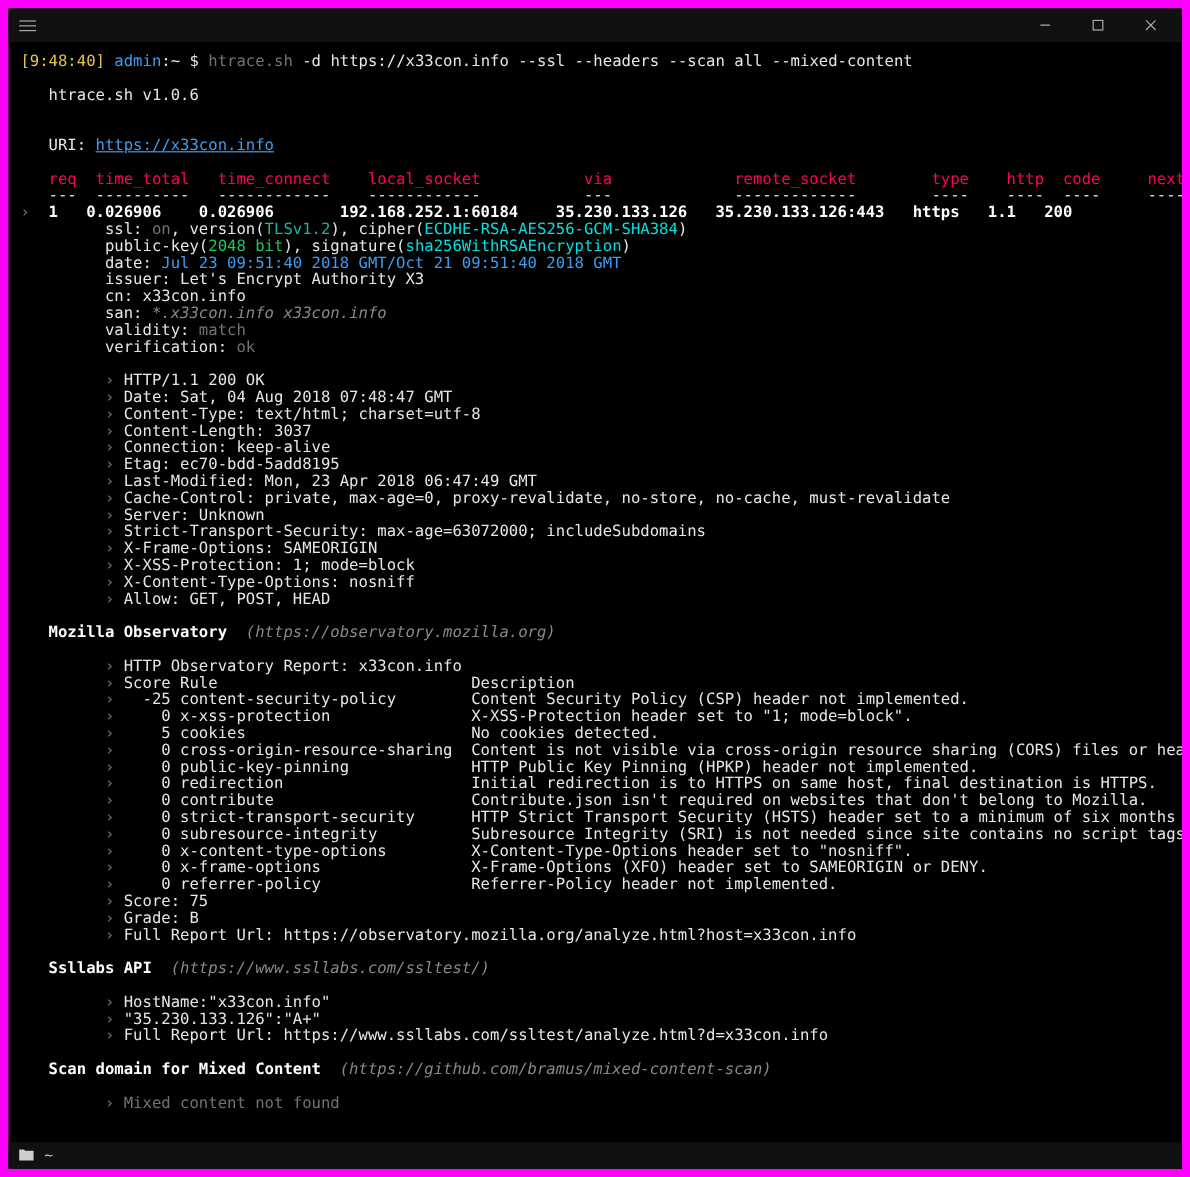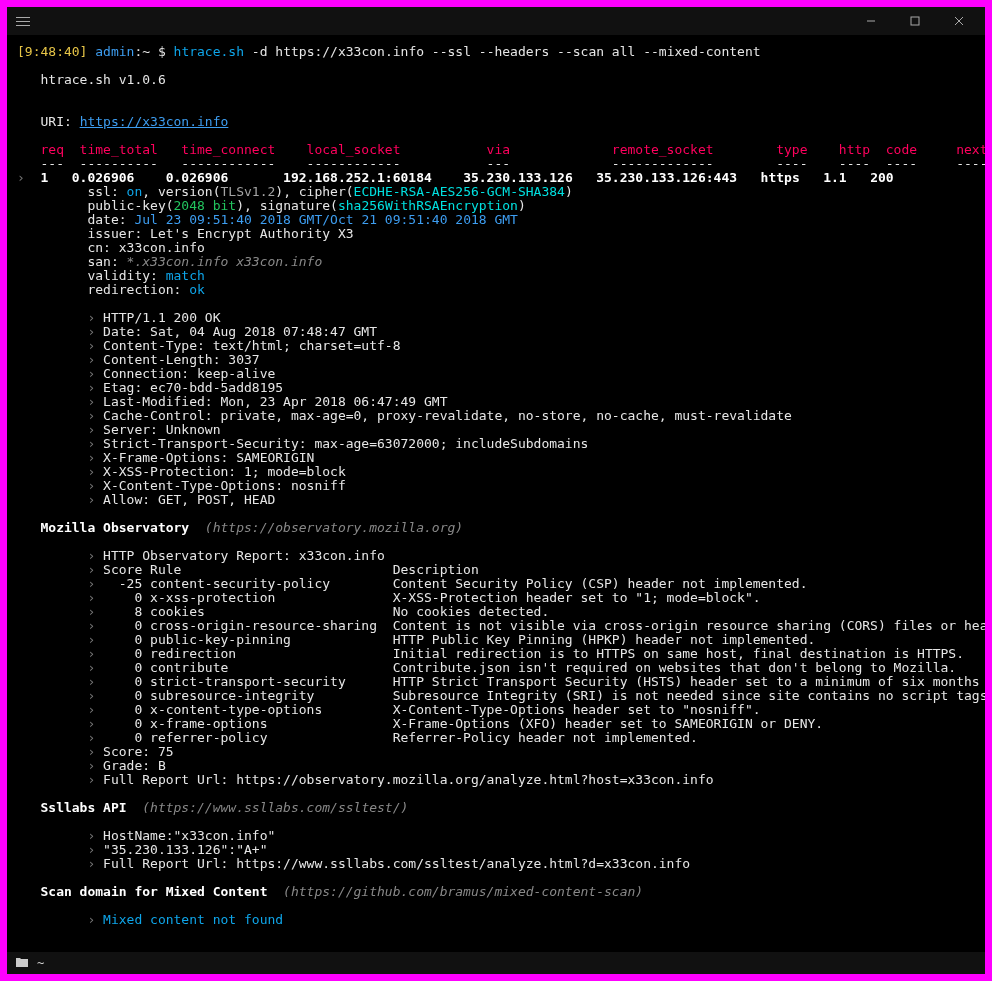--- a/index.html
+++ b/index.html
@@ -59,23 +59,23 @@
     gap: 8px;
     font-size: 12px;
   }
   .statusbar .folder-icon { display:inline-block; }
   .c-white  { color: #e6e6e6; }
   .c-bold   { color: #fff; font-weight: bold; }
   .c-blue   { color: #3d9df0; text-align: center; }
   .c-cyan   { color: #00e0e0; text-align: center; }
   .c-red    { color: #ff005d; }
   .c-yellow { color: #e7c547; }
-  .c-green  { color: #0ea5e9; }
+  .c-green  { color: #737373; }
   .c-greend { color: #22c55e; }
-  .c-mag    { color: #a3a3a3; margin-top: 44px; }
+  .c-mag    { color: #14b8a6; margin-top: 44px; }
   .c-gray   { color: #888; font-style: italic; }
   .underline { text-decoration: underline; }
   .chev { color: #777; }
 </style>
 </head>
 <body>
 
 <div class="window">
 
   <div class="titlebar">
@@ -116,21 +116,21 @@
 <span class="c-red">   req  time_total   time_connect    local_socket           via             remote_socket        type    http  code     next_hop</span>
 <span class="c-white">   ---  ----------   ------------    ------------           ---             -------------        ----    ----  ----     --------</span>
 <span class="chev">›</span><span class="c-bold">  1</span><span class="c-bold">   0.026906</span><span class="c-bold">    0.026906</span><span class="c-bold">       192.168.252.1:60184</span><span class="c-bold">    35.230.133.126</span><span class="c-bold">   35.230.133.126:443</span><span class="c-bold">   https</span><span class="c-bold">   1.1</span><span class="c-bold">   200</span>
 <span class="c-white">         ssl: </span><span class="c-green">on</span><span class="c-white">, version(</span><span class="c-mag">TLSv1.2</span><span class="c-white">), cipher(</span><span class="c-cyan">ECDHE-RSA-AES256-GCM-SHA384</span><span class="c-white">)</span>
 <span class="c-white">         public-key(</span><span class="c-greend">2048 bit</span><span class="c-white">), signature(</span><span class="c-cyan">sha256WithRSAEncryption</span><span class="c-white">)</span>
 <span class="c-white">         date: </span><span class="c-blue">Jul 23 09:51:40 2018 GMT/Oct 21 09:51:40 2018 GMT</span>
 <span class="c-white">         issuer: Let's Encrypt Authority X3</span>
 <span class="c-white">         cn: x33con.info</span>
 <span class="c-white">         san: </span><span class="c-gray">*.x33con.info x33con.info</span>
 <span class="c-white">         validity: </span><span class="c-green">match</span>
-<span class="c-white">         redirection: </span><span class="c-green">ok</span>
+<span class="c-white">         verification: </span><span class="c-green">ok</span>
 
 <span id="headers-block"><span class="chev">         › </span><span class="c-white">HTTP/1.1 200 OK</span>
 <span class="chev">         › </span><span class="c-white">Date: Sat, 04 Aug 2018 07:48:47 GMT</span>
 <span class="chev">         › </span><span class="c-white">Content-Type: text/html; charset=utf-8</span>
 <span class="chev">         › </span><span class="c-white">Content-Length: 3037</span>
 <span class="chev">         › </span><span class="c-white">Connection: keep-alive</span>
 <span class="chev">         › </span><span class="c-white">Etag: ec70-bdd-5add8195</span>
 <span class="chev">         › </span><span class="c-white">Last-Modified: Mon, 23 Apr 2018 06:47:49 GMT</span>
 <span class="chev">         › </span><span class="c-white">Cache-Control: private, max-age=0, proxy-revalidate, no-store, no-cache, must-revalidate</span>
 <span class="chev">         › </span><span class="c-white">Server: Unknown</span>
@@ -139,21 +139,21 @@
 <span class="chev">         › </span><span class="c-white">X-XSS-Protection: 1; mode=block</span>
 <span class="chev">         › </span><span class="c-white">X-Content-Type-Options: nosniff</span>
 <span class="chev">         › </span><span class="c-white">Allow: GET, POST, HEAD</span>
 </span>
 <span class="c-bold">   Mozilla Observatory</span><span class="c-gray">  (https://observatory.mozilla.org)</span>
 
 <span class="chev">         › </span><span class="c-white">HTTP Observatory Report: x33con.info</span>
 <span class="chev">         › </span><span class="c-white">Score Rule                           Description</span>
 <span id="moz-rows"><span class="chev">         › </span><span class="c-white">  -25 content-security-policy        Content Security Policy (CSP) header not implemented.</span>
 <span class="chev">         › </span><span class="c-white">    0 x-xss-protection               X-XSS-Protection header set to "1; mode=block".</span>
-<span class="chev">         › </span><span class="c-white">    8 cookies                        No cookies detected.</span>
+<span class="chev">         › </span><span class="c-white">    5 cookies                        No cookies detected.</span>
 <span class="chev">         › </span><span class="c-white">    0 cross-origin-resource-sharing  Content is not visible via cross-origin resource sharing (CORS) files or headers.</span>
 <span class="chev">         › </span><span class="c-white">    0 public-key-pinning             HTTP Public Key Pinning (HPKP) header not implemented.</span>
 <span class="chev">         › </span><span class="c-white">    0 redirection                    Initial redirection is to HTTPS on same host, final destination is HTTPS.</span>
 <span class="chev">         › </span><span class="c-white">    0 contribute                     Contribute.json isn't required on websites that don't belong to Mozilla.</span>
 <span class="chev">         › </span><span class="c-white">    0 strict-transport-security      HTTP Strict Transport Security (HSTS) header set to a minimum of six months (15768000).</span>
 <span class="chev">         › </span><span class="c-white">    0 subresource-integrity          Subresource Integrity (SRI) is not needed since site contains no script tags.</span>
 <span class="chev">         › </span><span class="c-white">    0 x-content-type-options         X-Content-Type-Options header set to "nosniff".</span>
 <span class="chev">         › </span><span class="c-white">    0 x-frame-options                X-Frame-Options (XFO) header set to SAMEORIGIN or DENY.</span>
 <span class="chev">         › </span><span class="c-white">    0 referrer-policy                Referrer-Policy header not implemented.</span>
 </span><span class="chev">         › </span><span class="c-white">Score: 75</span>

